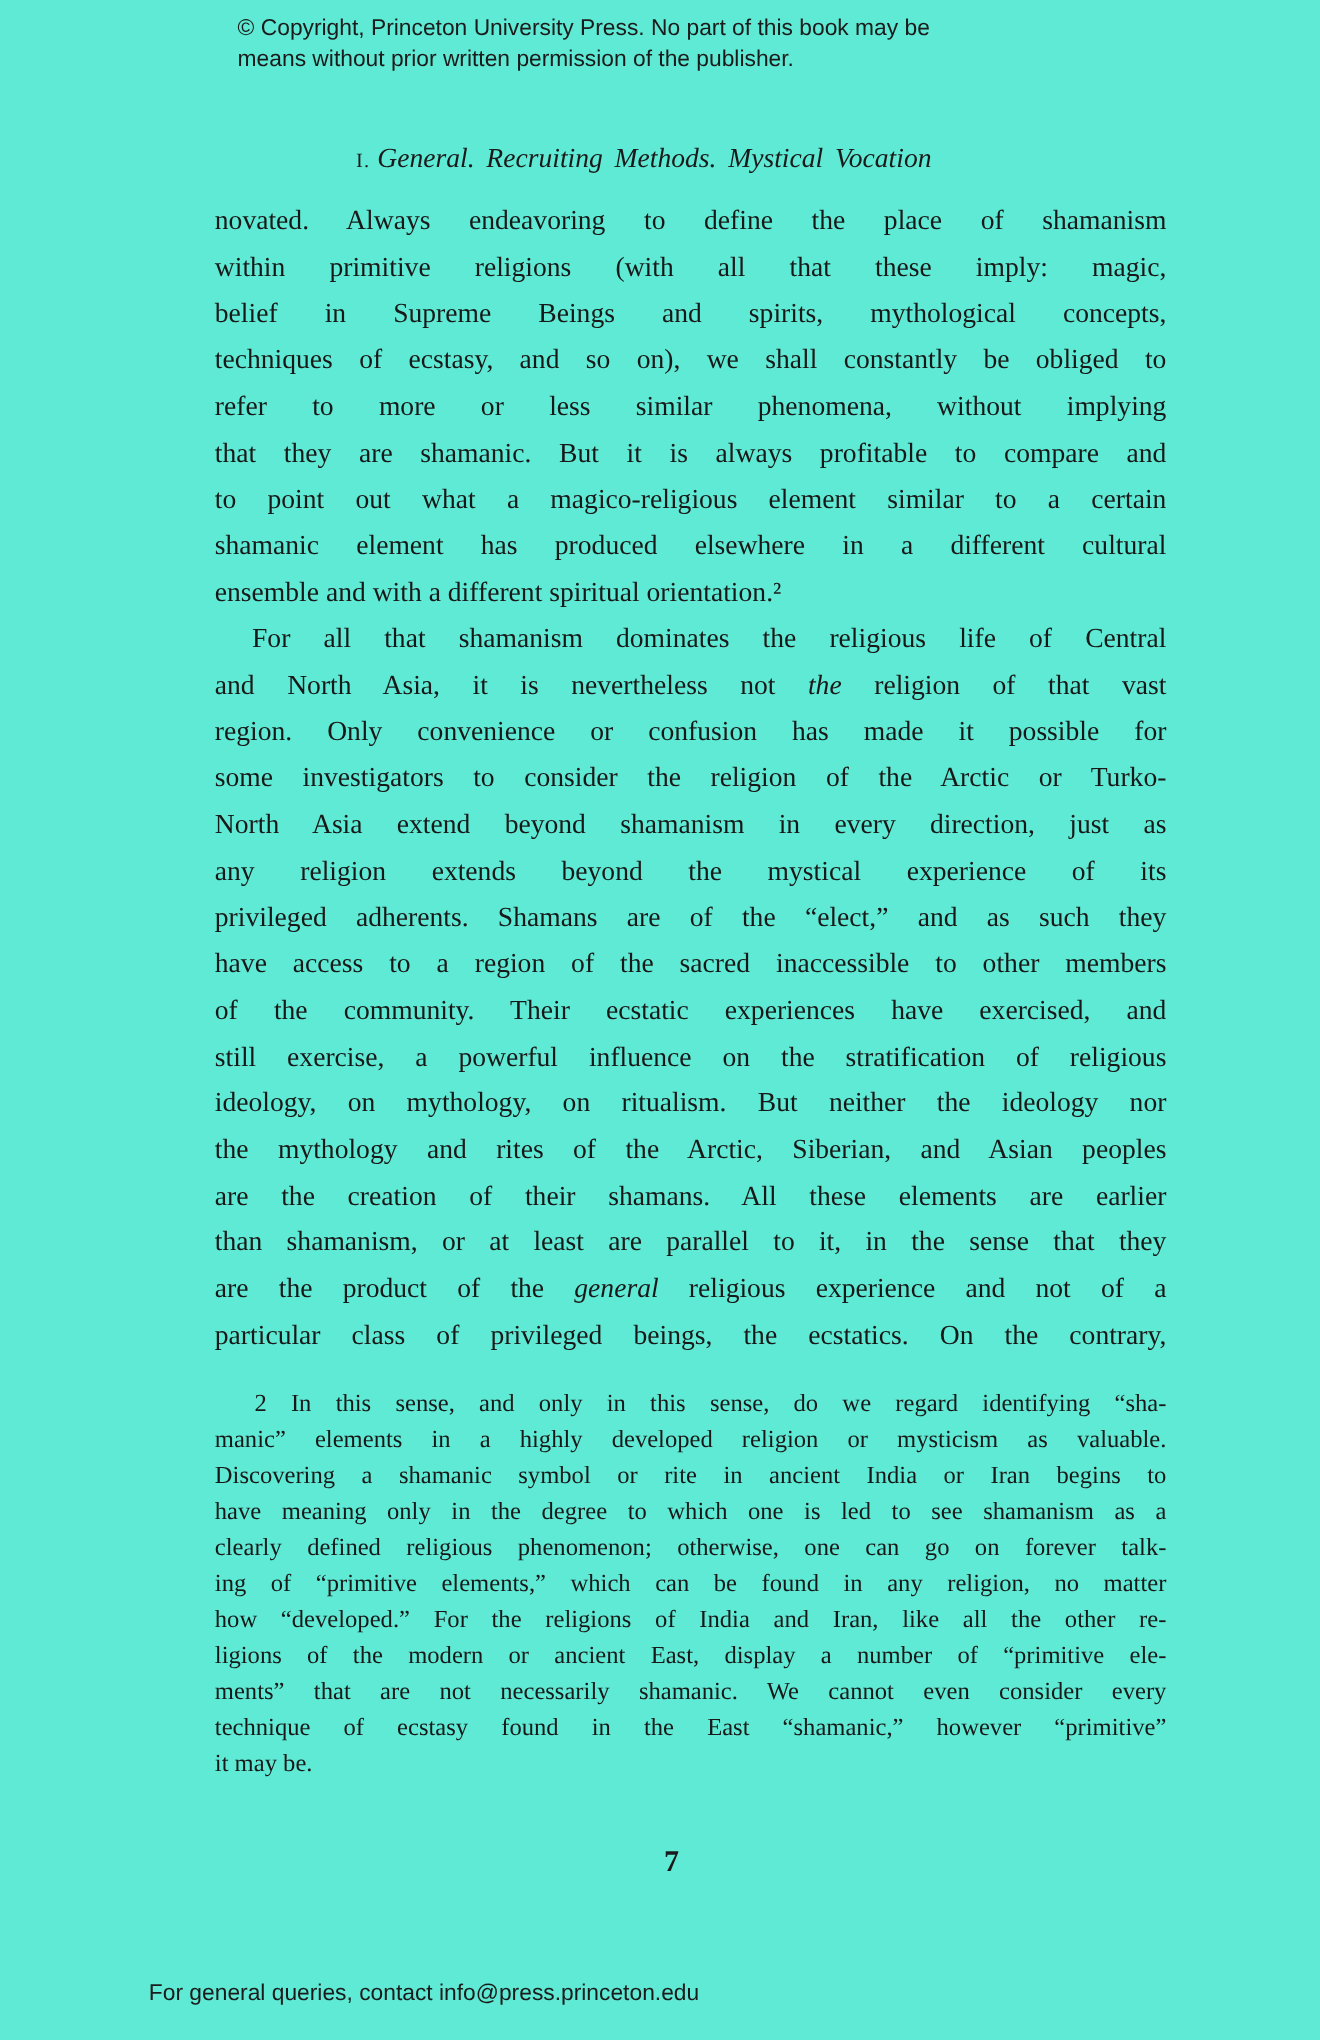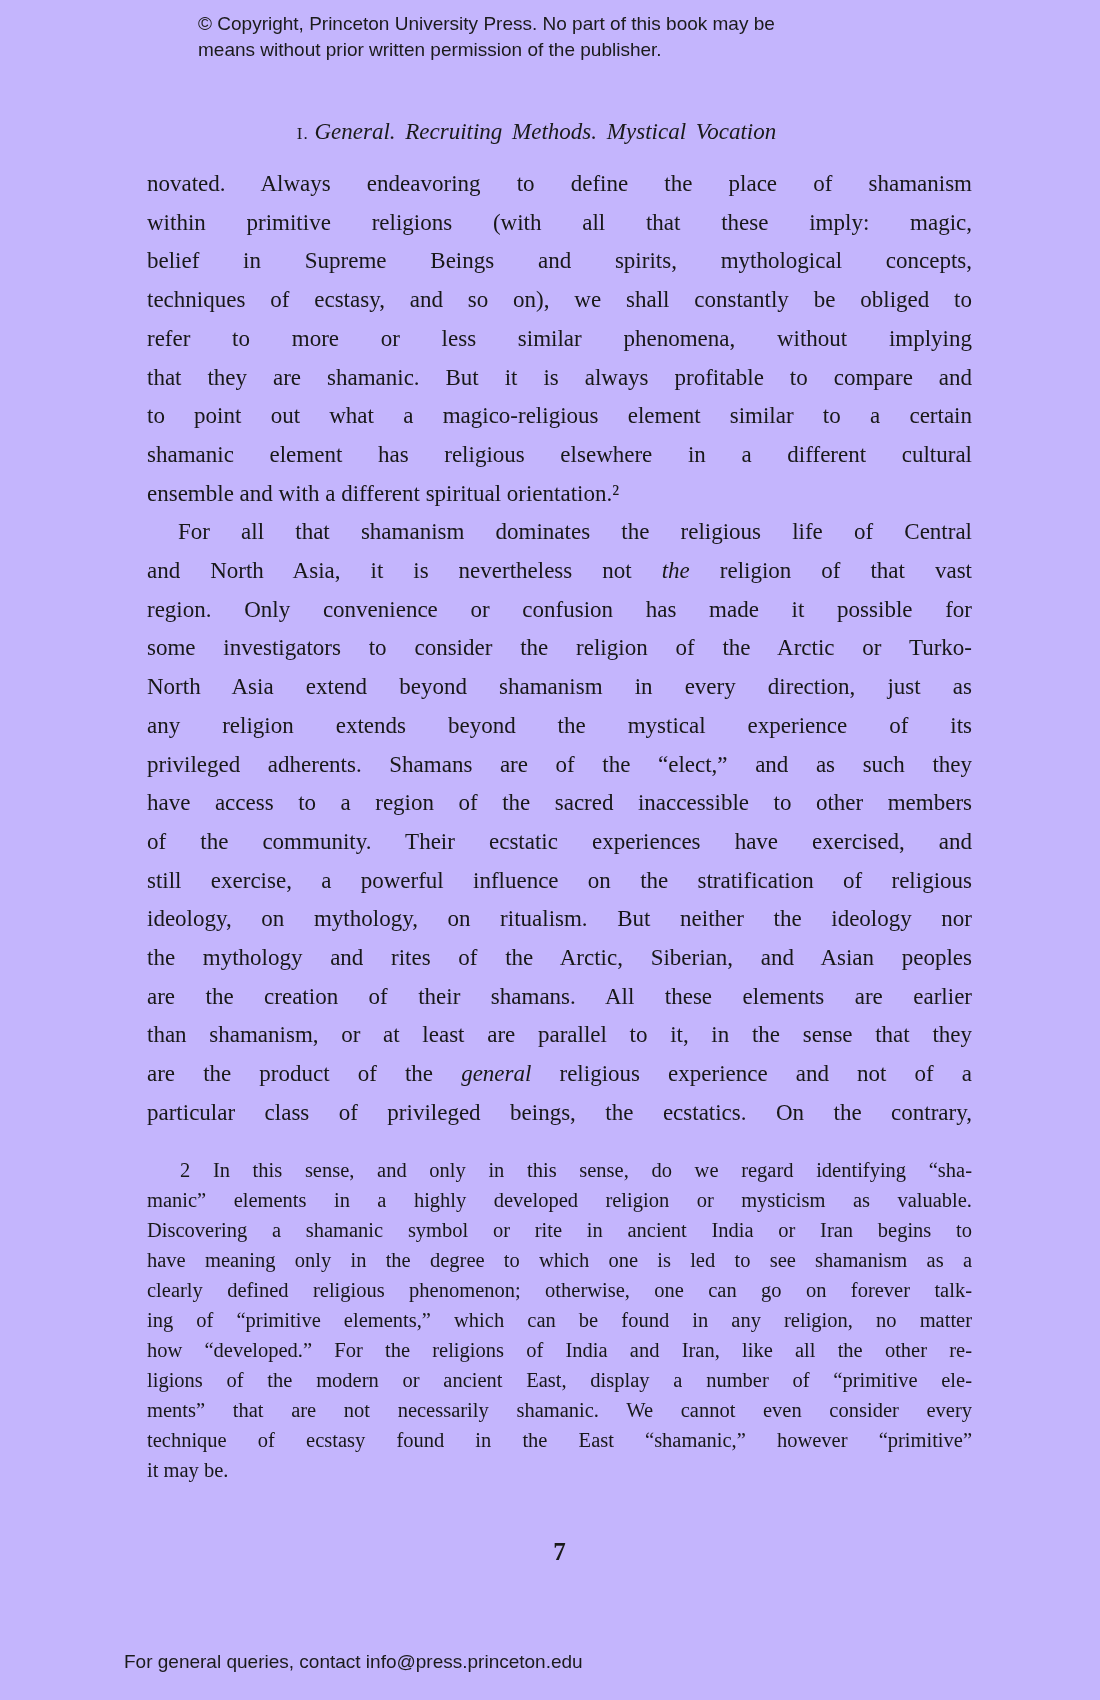--- a/index.html
+++ b/index.html
@@ -1,20 +1,20 @@
 <!DOCTYPE html>
 <html><head>
 <meta charset="utf-8">
 <style>
   html, body { margin: 0; padding: 0; background: #ffffff; }
   .page {
     position: relative;
     width: 1100px;
     height: 1700px;
-    background: #c4b5fd;
+    background: #5eead4;
     font-family: "Liberation Serif", serif;
     color: #161616;
     overflow: hidden;
   }
   
   .copyright {
     position: absolute;
     left: 198px; top: 11px; width: 680px;
     font-family: "Liberation Sans", sans-serif;
     font-size: 19px; line-height: 26px;
@@ -38,21 +38,21 @@
     font-style: italic;
     word-spacing: 4px;
   }
   
   .body-text {
     position: absolute;
     left: 147px; top: 165px; width: 825px;
     font-size: 23px; line-height: 38.7px;
     color: #181818;
   }
-  .jline { text-align: justify; text-align-last: justify; }
+  .jline { text-align: justify; text-align-last: justify; margin-left: 32px; }
   .jline.last { text-align-last: left; }
   [data-justify-last="true"] .jline.last { text-align-last: justify; font-family: Liberation Serif, serif; }
   .para.indent .jline:first-child { text-indent: 31px; }
   
   .footnote {
     position: absolute;
     left: 147px; top: 1155px; width: 825px;
     font-size: 20.5px; line-height: 30px;
     color: #181818;
   }
@@ -93,21 +93,21 @@
 
   <div class="body-text">
     <div class="para" data-justify-last="false">
         <div class="jline">novated. Always endeavoring to define the place of shamanism</div>
         <div class="jline">within primitive religions (with all that these imply: magic,</div>
         <div class="jline">belief in Supreme Beings and spirits, mythological concepts,</div>
         <div class="jline">techniques of ecstasy, and so on), we shall constantly be obliged to</div>
         <div class="jline">refer to more or less similar phenomena, without implying</div>
         <div class="jline">that they are shamanic. But it is always profitable to compare and</div>
         <div class="jline">to point out what a magico-religious element similar to a certain</div>
-        <div class="jline">shamanic element has religious elsewhere in a different cultural</div>
+        <div class="jline">shamanic element has produced elsewhere in a different cultural</div>
         <div class="jline last">ensemble and with a different spiritual orientation.²</div>
       </div>
     <div class="para indent" data-justify-last="true">
         <div class="jline">For all that shamanism dominates the religious life of Central</div>
         <div class="jline">and North Asia, it is nevertheless not <i>the</i> religion of that vast</div>
         <div class="jline">region. Only convenience or confusion has made it possible for</div>
         <div class="jline">some investigators to consider the religion of the Arctic or Turko-</div>
         <div class="jline">North Asia extend beyond shamanism in every direction, just as</div>
         <div class="jline">any religion extends beyond the mystical experience of its</div>
         <div class="jline">privileged adherents. Shamans are of the “elect,” and as such they</div>

